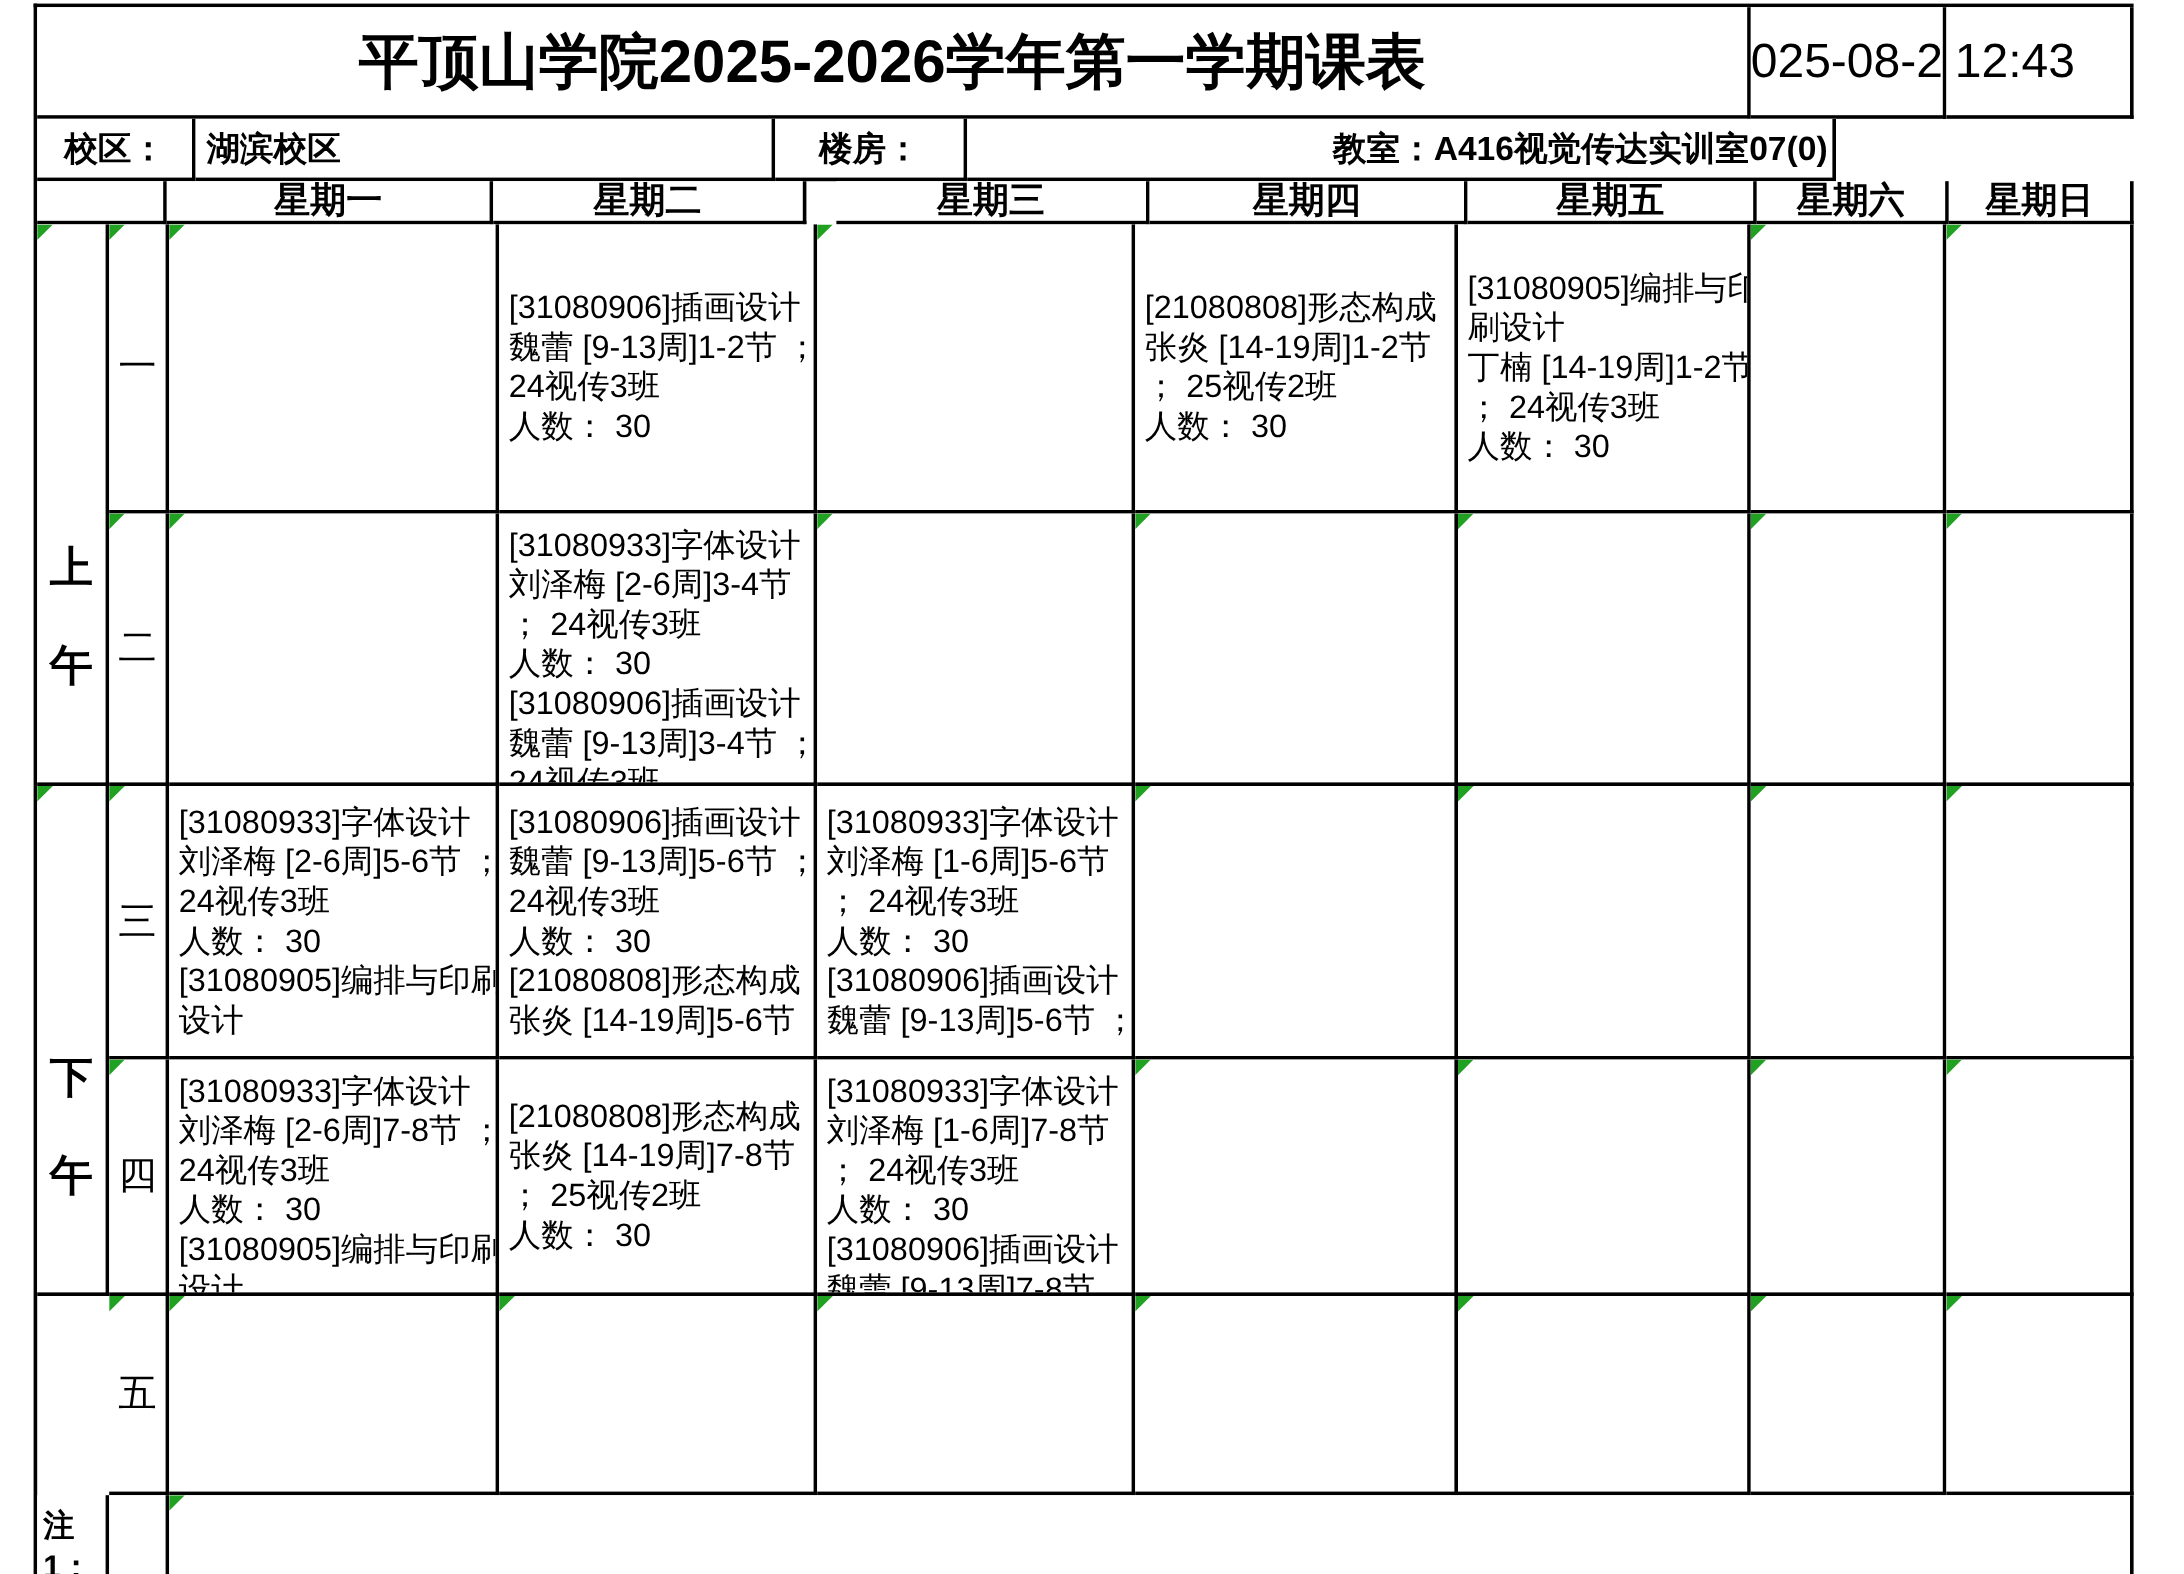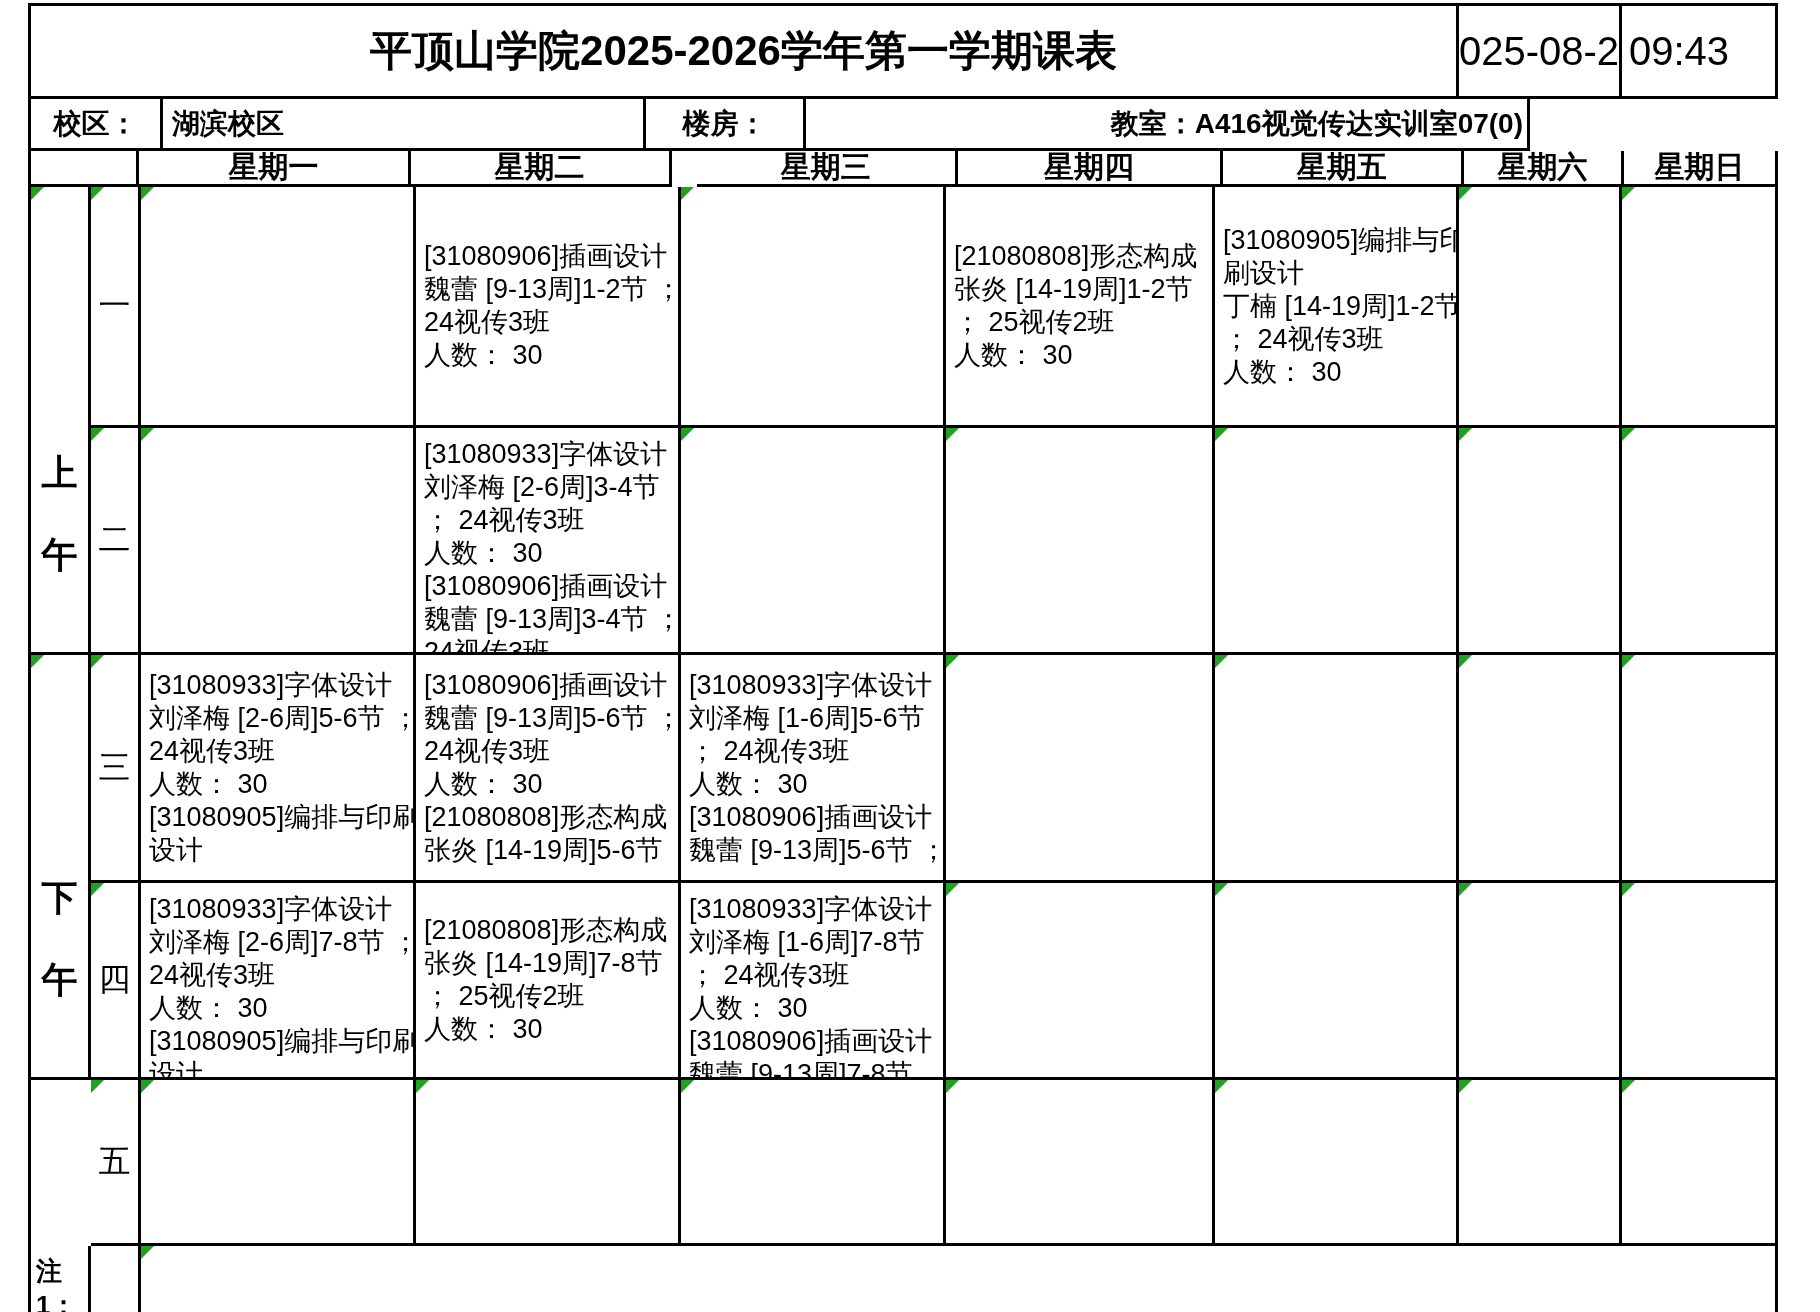--- a/index.html
+++ b/index.html
@@ -6,21 +6,21 @@
   :root { --tri-green: #21a121; }
   html,body{margin:0;padding:0;background:#fff;width:1820px;height:1312px;overflow:hidden;
     font-family:"Liberation Sans",sans-serif;color:#000;}
   .sheet{position:absolute;left:28px;top:3px;width:1747px;border-left:3px solid #000;border-top:3px solid #000;}
   .row{display:flex;}
   .cell{box-sizing:border-box;border-right:3px solid #000;border-bottom:3px solid #000;
     position:relative;overflow:hidden;background:#fff;}
   
   .title-row .cell{height:93px;}
   .title-cell{width:1428px;display:flex;align-items:center;justify-content:center;}
-  .title-cell span{font-size:42px;font-weight:700;white-space:pre;}
+  .title-cell span{font-size:50px;font-weight:700;white-space:pre;}
   .date-cell{width:163px;display:flex;align-items:center;justify-content:center;}
   .time-cell{width:156px;display:flex;align-items:center;justify-content:flex-start;padding-left:7px;}
   .date-cell span,.time-cell span{font-family:Liberation Sans, sans-serif;font-size:40px;white-space:pre;}
   
   .info-row .cell{height:52px;display:flex;align-items:center;font-size:28px;font-weight:700;white-space:pre;}
   .campus-label{width:132px;justify-content:center;}
   .campus-value{width:483px;padding-left:9px;}
   .building-label{width:160px;justify-content:center;}
   .building-value{width:248px;padding-left:18px;}
   .room-cell{width:724px;justify-content:flex-end;padding-right:4px;}
@@ -57,21 +57,21 @@
 <div class="sheet">
 
   <div class="row title-row">
     <div class="cell title-cell">
       <span>平顶山学院2025-2026学年第一学期课表</span>
     </div>
     <div class="cell date-cell">
       <span>2025-08-29</span>
     </div>
     <div class="cell time-cell">
-      <span>09:43</span>
+      <span>12:43</span>
     </div>
   </div>
 
   <div class="row info-row">
     <div class="cell campus-label">
       <span>校区：</span>
     </div>
     <div class="cell campus-value">
       <span>湖滨校区</span>
     </div>

